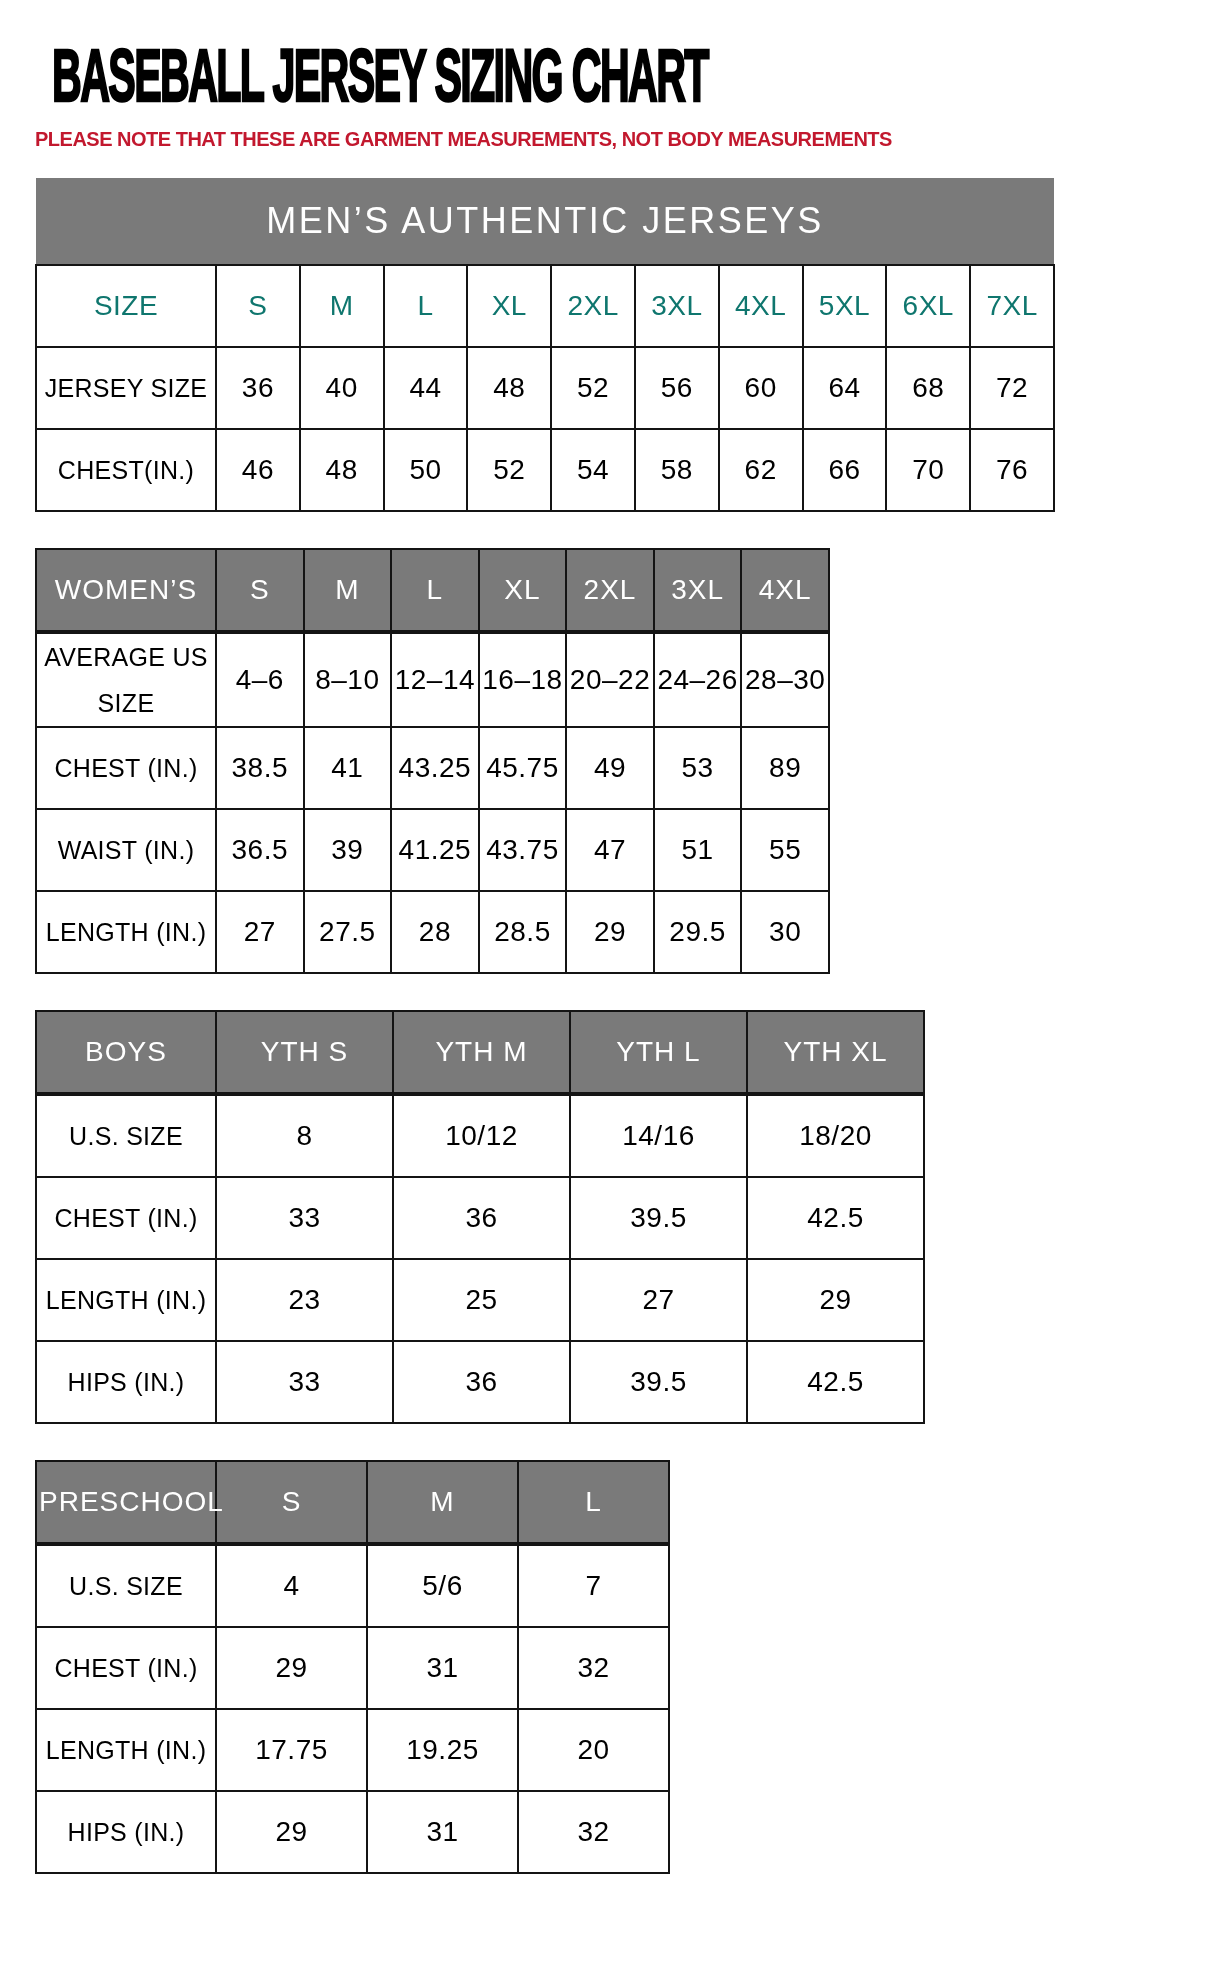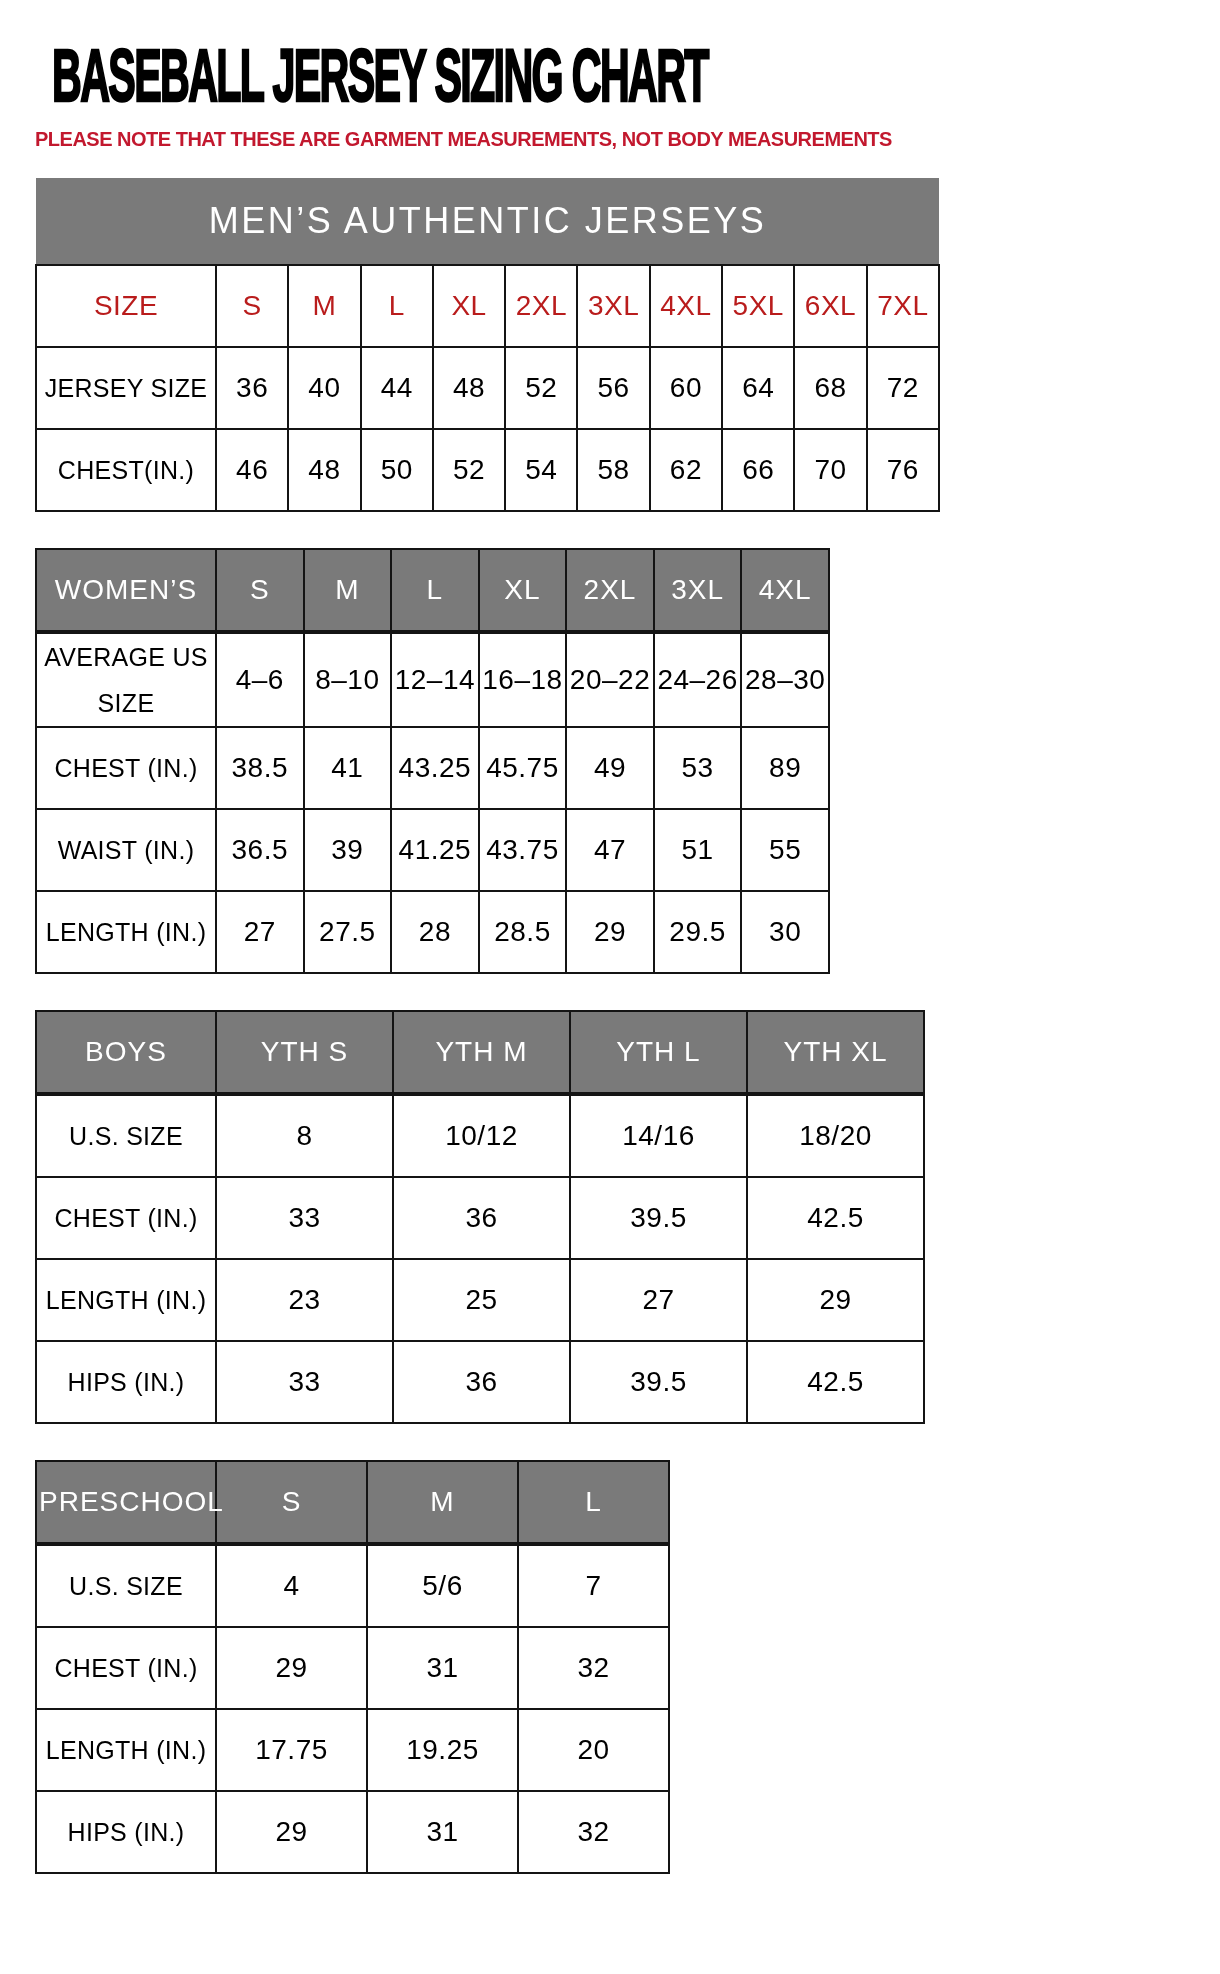--- a/index.html
+++ b/index.html
@@ -25,41 +25,41 @@
     max-width:1145px;color:var(--red);
     font-size:20px;line-height:38px;font-weight:700;
     letter-spacing:-0.5px;margin:6px 0 20px 0;
   }
 
   :root{--red:#c2182e;--gray:#7a7a7a;--line:#141414;}
 
   
   .tbl-block{margin-bottom:36px;}
   table{border-collapse:collapse;table-layout:fixed;}
-  #table-mens{width:905px;padding-left:26px;}
+  #table-mens{width:1020px;padding-left:26px;}
   #table-womens{width:795px;padding-left:12px;}
   #table-boys{width:890px;}
   #table-preschool{width:635px;}
   td{
     border:2px solid var(--line);
     text-align:center;vertical-align:middle;
     font-size:28px;padding:0 2px;height:80px;
     letter-spacing:0.5px;
   }
   td.banner-cell{
     background:var(--gray);color:#fff;border:none;
     border-bottom:2px solid var(--line);
     font-size:36px;letter-spacing:2.5px;height:86px;font-weight:400;
   }
   td.gray-head{
     background:var(--gray);color:#fff;
     border-bottom:4px solid var(--line);
     font-size:28px;letter-spacing:1px;
   }
-  td.plain-head{background:#fff;color:#b91c1c;}
+  td.plain-head{background:#fff;color:#0f766e;}
   td.row-label{font-size:25px;letter-spacing:0.3px;line-height:46px;}
 </style>
 </head>
 <body>
 
 <div class="page">
   <div class="title-wrap">
     <span class="title">BASEBALL JERSEY SIZING CHART</span>
   </div>
   <div class="note">PLEASE NOTE THAT THESE ARE GARMENT MEASUREMENTS, NOT BODY MEASUREMENTS</div>

